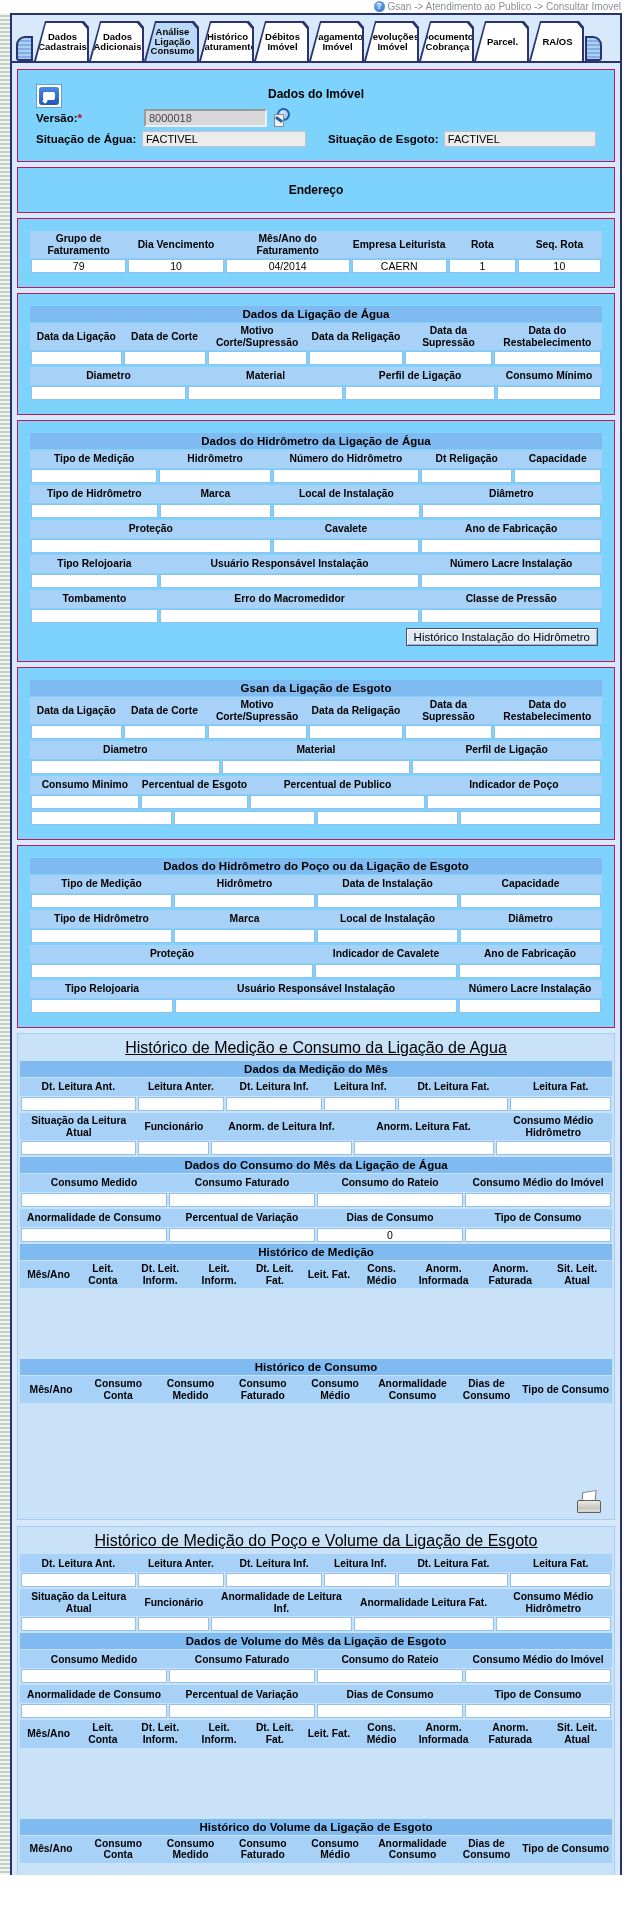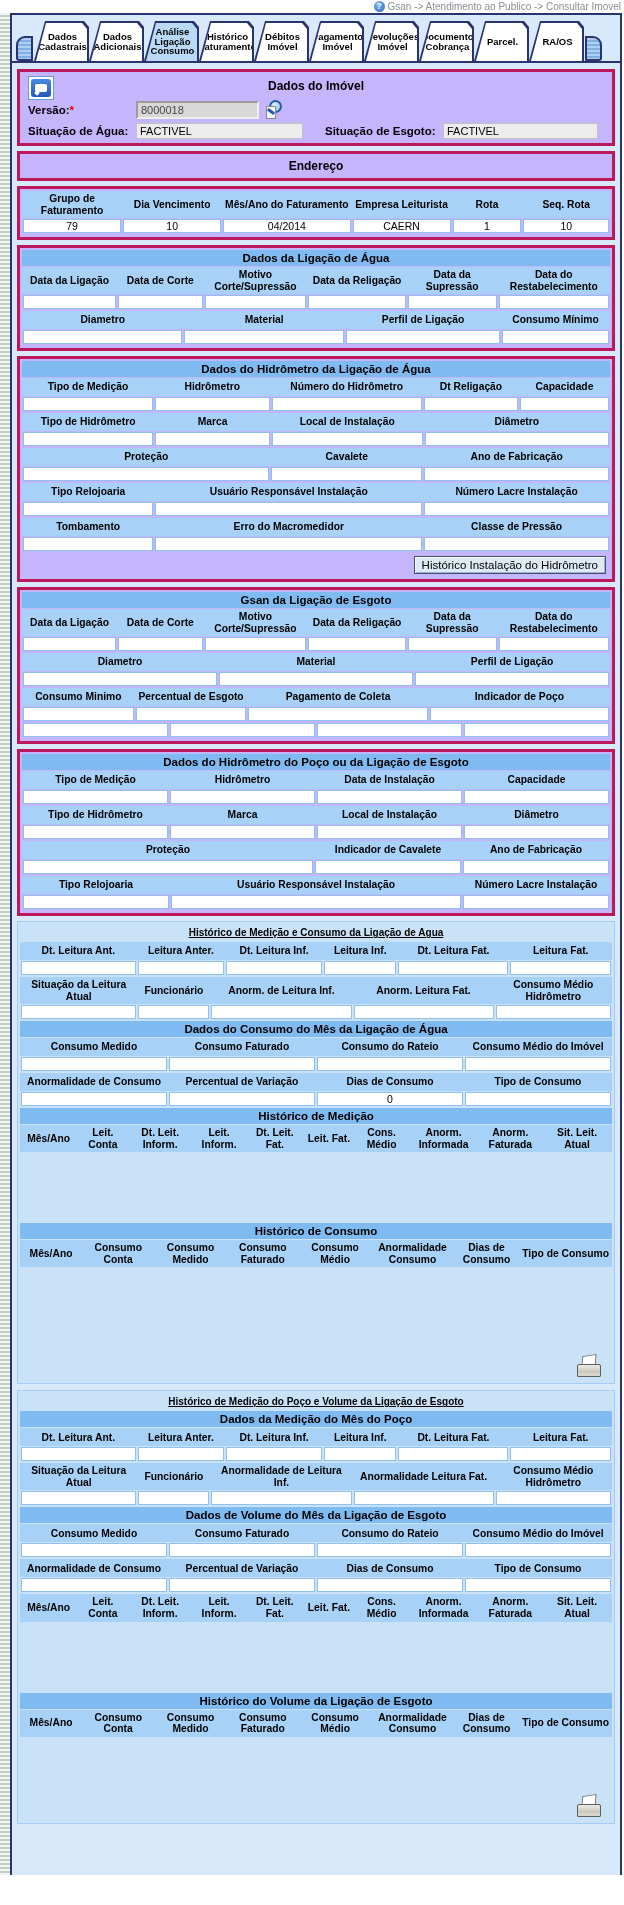--- a/index.html
+++ b/index.html
@@ -26,26 +26,26 @@
   .tab{position:relative;width:55px;height:40px;flex:0 0 auto;}
   .tab .shape{position:absolute;inset:0;background:#2a3370;
     clip-path:polygon(11px 0,calc(100% - 5px) 0,100% 6px,100% 100%,0 100%);}
   .tab .inner{position:absolute;left:2px;right:2px;top:2px;bottom:0;background:#fff;
     clip-path:polygon(10px 0,calc(100% - 5px) 0,100% 6px,100% 100%,0 100%);
     display:flex;align-items:center;justify-content:center;text-align:center;
     font-size:9.5px;font-weight:bold;line-height:1.05;color:#000;padding:1px 1px 2px 3px;box-sizing:border-box;}
   .tab.active .inner{background:#b9d9f7;}
   
   .content{padding:6px 5px 0 5px;}
-  .box{background:#c4b5fd;border:3px solid #be185d;margin-bottom:5px;padding:2px;box-sizing:border-box;}
+  .box{background:#7dd3fc;border:1px solid #be185d;margin-bottom:5px;padding:12px;box-sizing:border-box;}
   .band{background:#7fbaf0;text-align:center;font-weight:bold;font-size:11.5px;color:#000;
     padding:2px 0;margin-bottom:1px;}
   .box-title{text-align:center;font-weight:bold;font-size:12px;padding:3px 0;}
   .panel{background:#c9e2f8;border:1px solid #a6ccf1;margin-bottom:6px;padding:2px;}
-  .panel-title{text-align:center;font-weight:bold;font-size:10px;text-decoration:underline;padding:3px 0 4px;}
+  .panel-title{text-align:center;font-weight:normal;font-size:16px;text-decoration:underline;padding:3px 0 4px;}
   
   .hdr-row{display:flex;background:#a7d1f7;margin-bottom:1px;}
   .hdr-cell{flex:1;display:flex;align-items:center;justify-content:center;text-align:center;
     font-weight:bold;font-size:10.3px;line-height:1.12;padding:2px 2px;min-height:14px;}
   .val-row{display:flex;margin-bottom:2px;}
   .val-cell{flex:1;background:#fff;border:1px solid #8fc0ee;height:12px;margin:0 1px;
     font-size:10.5px;display:flex;align-items:center;justify-content:center;}
   
   .form-row{display:flex;align-items:center;padding:2px 6px;font-size:11.5px;}
   .lbl{font-weight:bold;color:#000;}
@@ -328,21 +328,21 @@
               <div class="hdr-cell" style="flex: 1 1 0%;">Perfil de Ligação</div>
             </div>
             <div class="val-row">
               <div class="val-cell" style="flex: 1 1 0%;"></div>
               <div class="val-cell" style="flex: 1 1 0%;"></div>
               <div class="val-cell" style="flex: 1 1 0%;"></div>
             </div>
             <div class="hdr-row">
               <div class="hdr-cell" style="flex: 0.95 1 0%;">Consumo Minimo</div>
               <div class="hdr-cell" style="flex: 0.95 1 0%;">Percentual de Esgoto</div>
-              <div class="hdr-cell" style="flex: 1.55 1 0%;">Pagamento de Coleta</div>
+              <div class="hdr-cell" style="flex: 1.55 1 0%;">Percentual de Publico</div>
               <div class="hdr-cell" style="flex: 1.55 1 0%;">Indicador de Poço</div>
             </div>
             <div class="val-row">
               <div class="val-cell" style="flex: 0.95 1 0%;"></div>
               <div class="val-cell" style="flex: 0.95 1 0%;"></div>
               <div class="val-cell" style="flex: 1.55 1 0%;"></div>
               <div class="val-cell" style="flex: 1.55 1 0%;"></div>
             </div>
             <div class="val-row">
               <div class="val-cell" style="flex: 1.15 1 0%;"></div>
@@ -398,20 +398,21 @@
             <div class="val-row">
               <div class="val-cell" style="flex: 1.15 1 0%;"></div>
               <div class="val-cell" style="flex: 2.3 1 0%;"></div>
               <div class="val-cell" style="flex: 1.15 1 0%;"></div>
             </div>
           </div>
       </div>
 
       <div class="panel">
         <div class="panel-title">Histórico de Medição e Consumo da Ligação de Agua</div>
+        <div class="band">Dados da Medição do Mês</div>
         <div>
             <div class="hdr-row">
               <div class="hdr-cell" style="flex: 1.2 1 0%;">Dt. Leitura Ant.</div>
               <div class="hdr-cell" style="flex: 0.9 1 0%;">Leitura Anter.</div>
               <div class="hdr-cell" style="flex: 1 1 0%;">Dt. Leitura Inf.</div>
               <div class="hdr-cell" style="flex: 0.75 1 0%;">Leitura Inf.</div>
               <div class="hdr-cell" style="flex: 1.15 1 0%;">Dt. Leitura Fat.</div>
               <div class="hdr-cell" style="flex: 1.05 1 0%;">Leitura Fat.</div>
             </div>
             <div class="val-row">
@@ -494,21 +495,20 @@
             </div>
           </div>
         <div class="sp85"></div>
         <div class="printer-row">
             <span class="printer"></span>
           </div>
       </div>
 
       <div class="panel">
         <div class="panel-title">Histórico de Medição do Poço e Volume da Ligação de Esgoto</div>
-        <div class="band">Dados da Medição do Mês do Poço</div>
         <div>
             <div class="hdr-row">
               <div class="hdr-cell" style="flex: 1.2 1 0%;">Dt. Leitura Ant.</div>
               <div class="hdr-cell" style="flex: 0.9 1 0%;">Leitura Anter.</div>
               <div class="hdr-cell" style="flex: 1 1 0%;">Dt. Leitura Inf.</div>
               <div class="hdr-cell" style="flex: 0.75 1 0%;">Leitura Inf.</div>
               <div class="hdr-cell" style="flex: 1.15 1 0%;">Dt. Leitura Fat.</div>
               <div class="hdr-cell" style="flex: 1.05 1 0%;">Leitura Fat.</div>
             </div>
             <div class="val-row">

